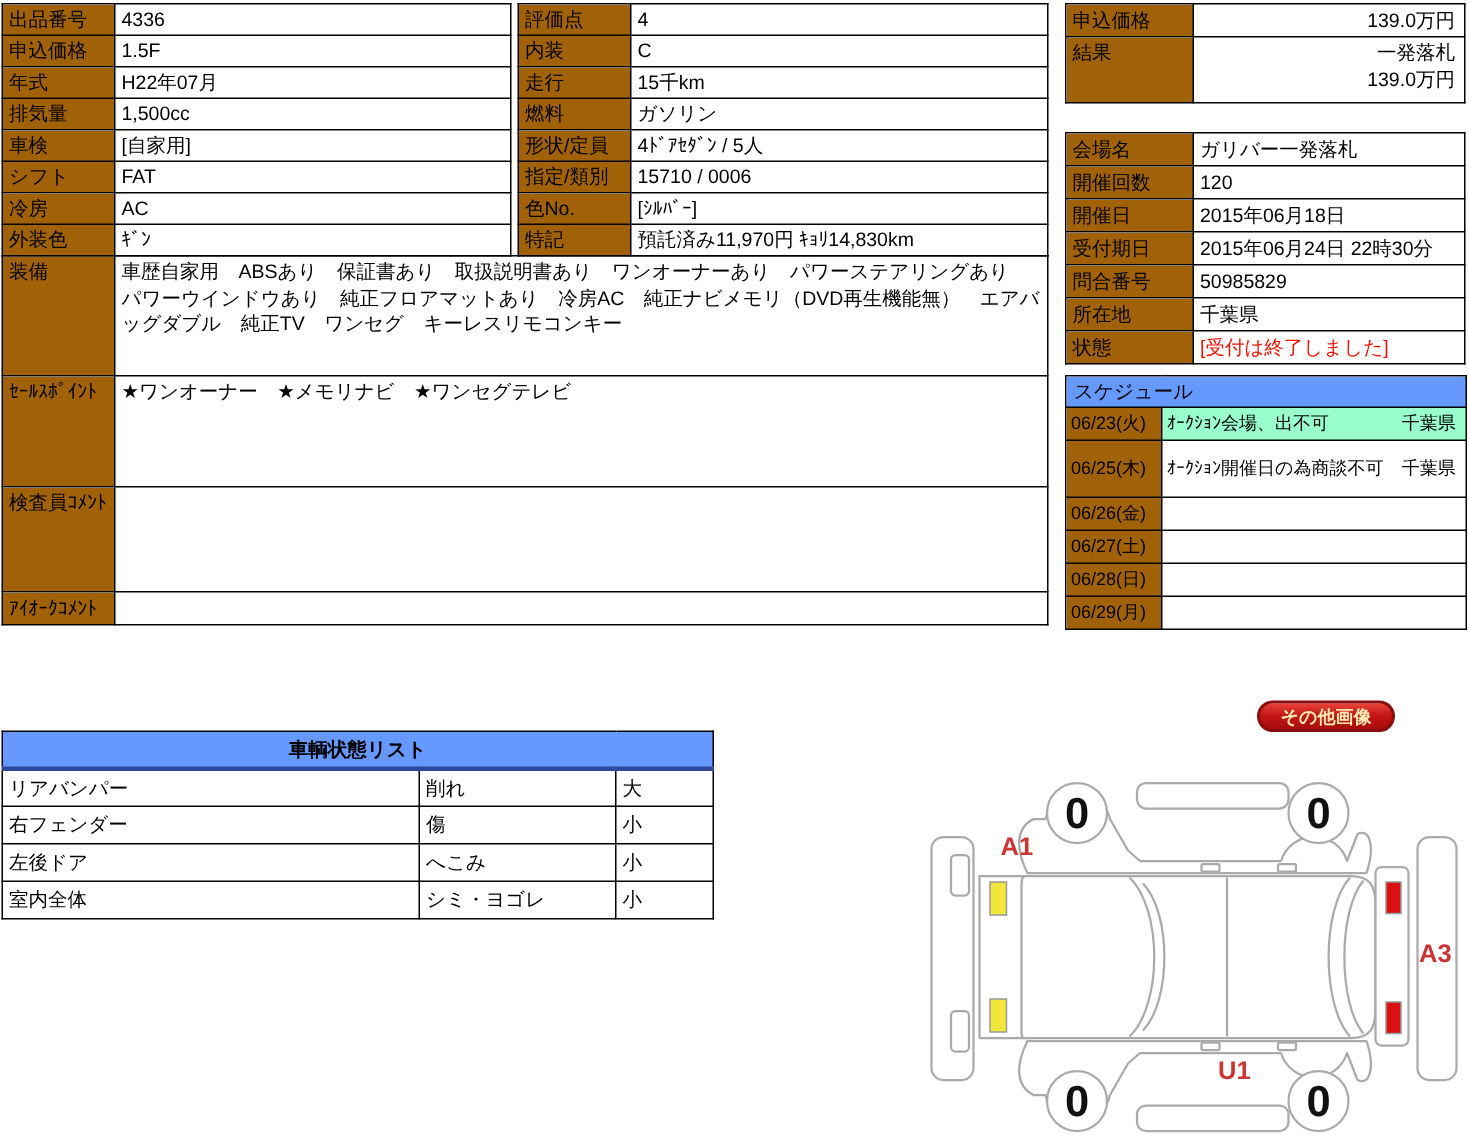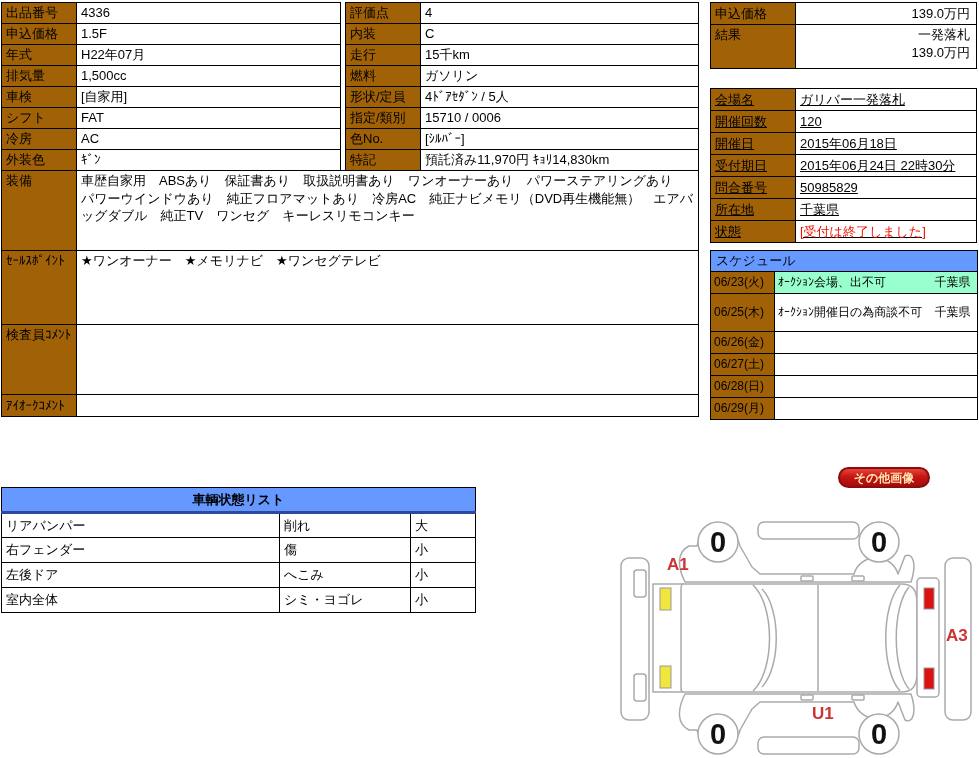--- a/index.html
+++ b/index.html
@@ -14,21 +14,21 @@
   .red{color:#ee1100;}
 
   #t-left{left:1px;top:2px;width:340px;}
   #t-left tr{height:21px;}
   #t-mid{left:345px;top:2px;width:354px;}
   #t-mid tr{height:21px;}
   #t-wide{left:1px;top:170px;width:698px;}
 
   #t-price{left:710px;top:2px;width:267px;}
   #t-auction{left:710px;top:88px;width:267px;}
-  #t-auction tr{height:22px;text-decoration:underline;}
+  #t-auction tr{height:22px;}
 
   #t-sched{left:710px;top:250px;width:267px;}
   #t-sched .hdr{background:#6699ff;height:18px;font-size:13px;padding:1px 5px;}
   #t-sched td{font-size:12px;padding:1px 3px;}
   #t-sched .ev{border-right:none;}
   #t-sched .rg{border-left:none;}
   #t-sched .hl{background:#99ffcc;}
 
   #btn-other{position:absolute;left:838px;top:467px;width:92px;height:21px;
     background:linear-gradient(180deg,#e8453a 0%,#c51615 45%,#a60c0c 100%);

